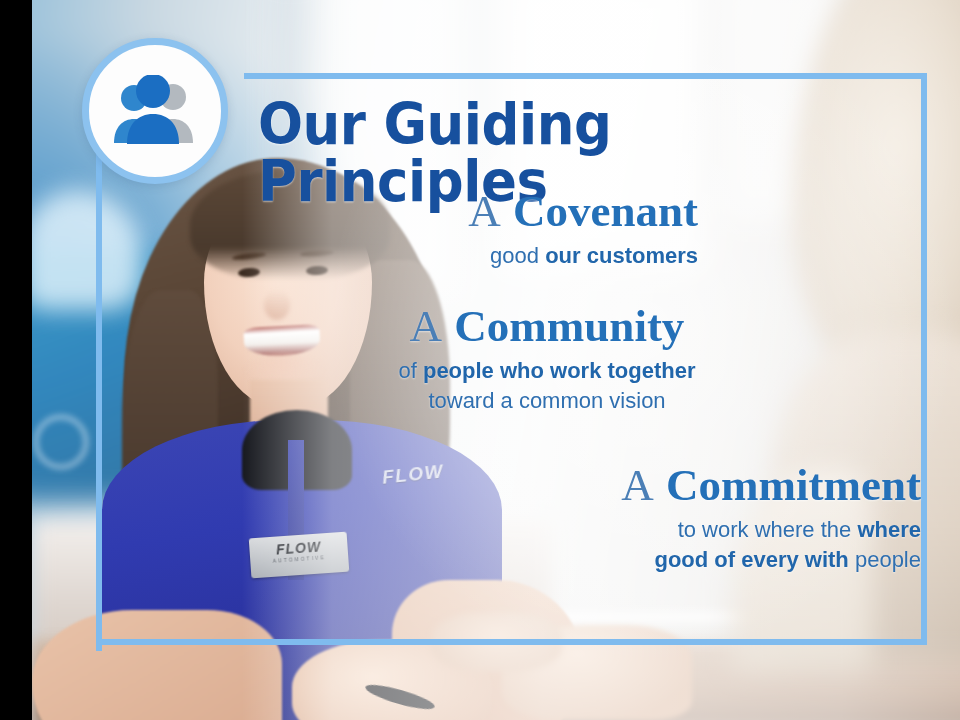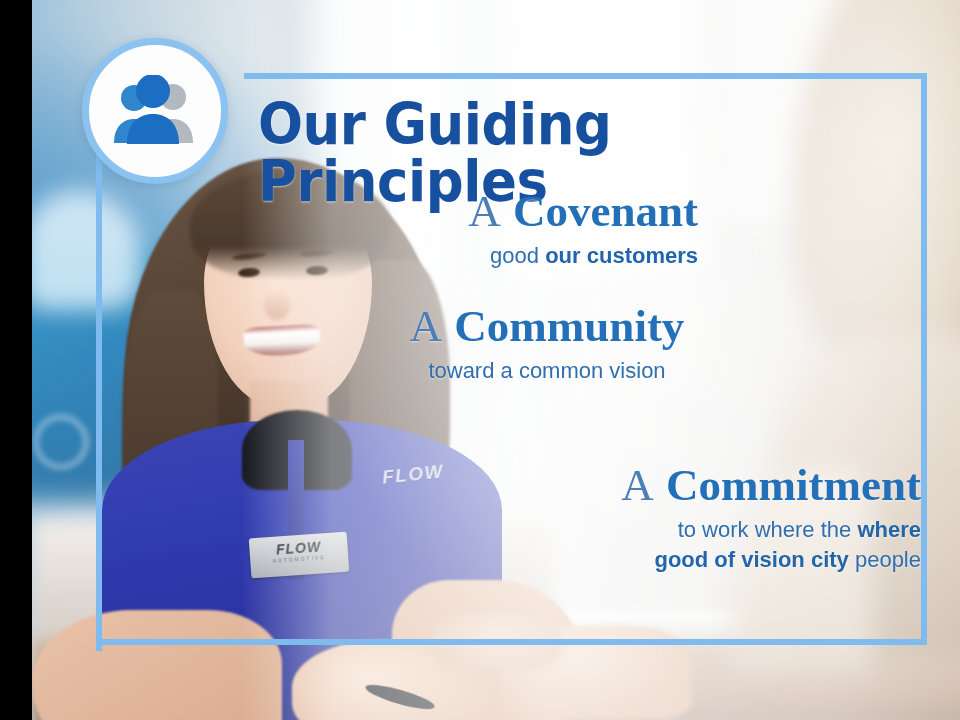--- a/index.html
+++ b/index.html
@@ -350,33 +350,36 @@
     </div>
   </div>
 
   <div class="block b2">
     <div class="head">
       <span class="art">A</span>
       <span class="key">Community</span>
     </div>
     <div class="sub">
       <div>
+        <span>of </span><b>people who work together</b>
+      </div>
+      <div>
         <span>toward a common vision</span>
       </div>
     </div>
   </div>
 
   <div class="block b3">
     <div class="head">
       <span class="art">A</span>
       <span class="key">Commitment</span>
     </div>
     <div class="sub">
       <div>
         <span>to work where the </span><b>where</b>
       </div>
       <div>
-        <b>good of vision city</b><span> people</span>
+        <b>good of every with</b><span> people</span>
       </div>
     </div>
   </div>
 
 </div>
 
 </body></html>

